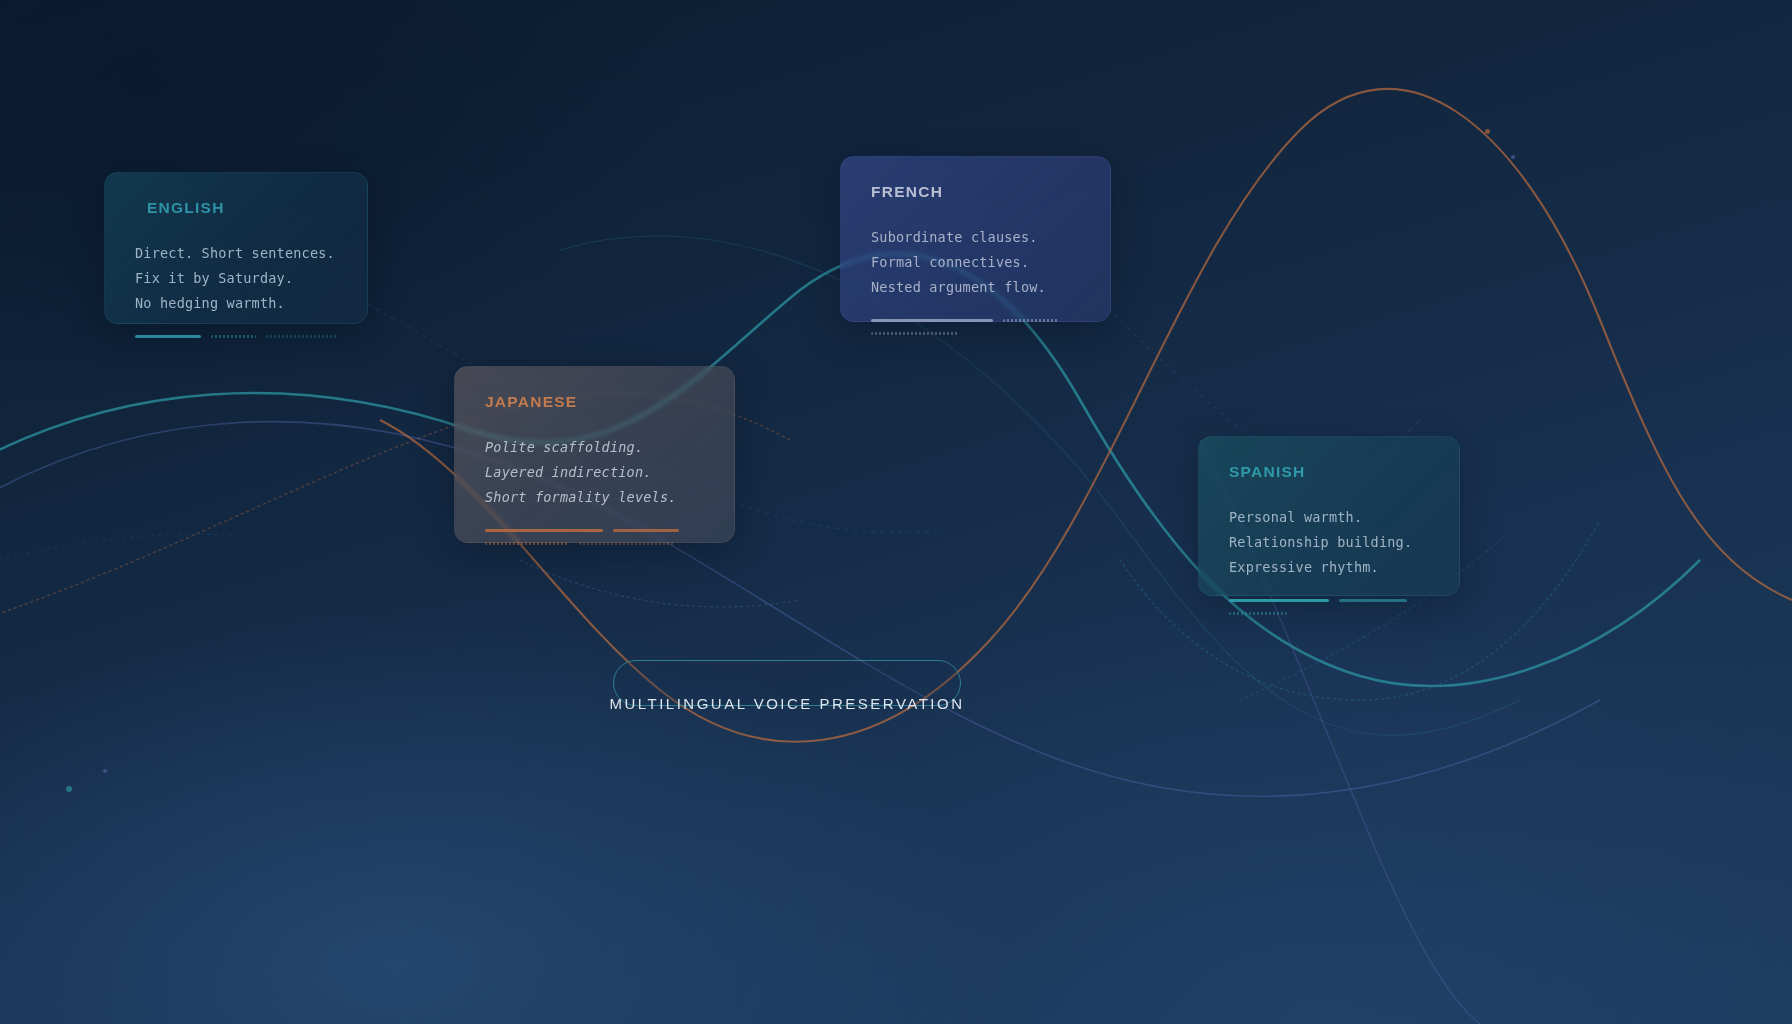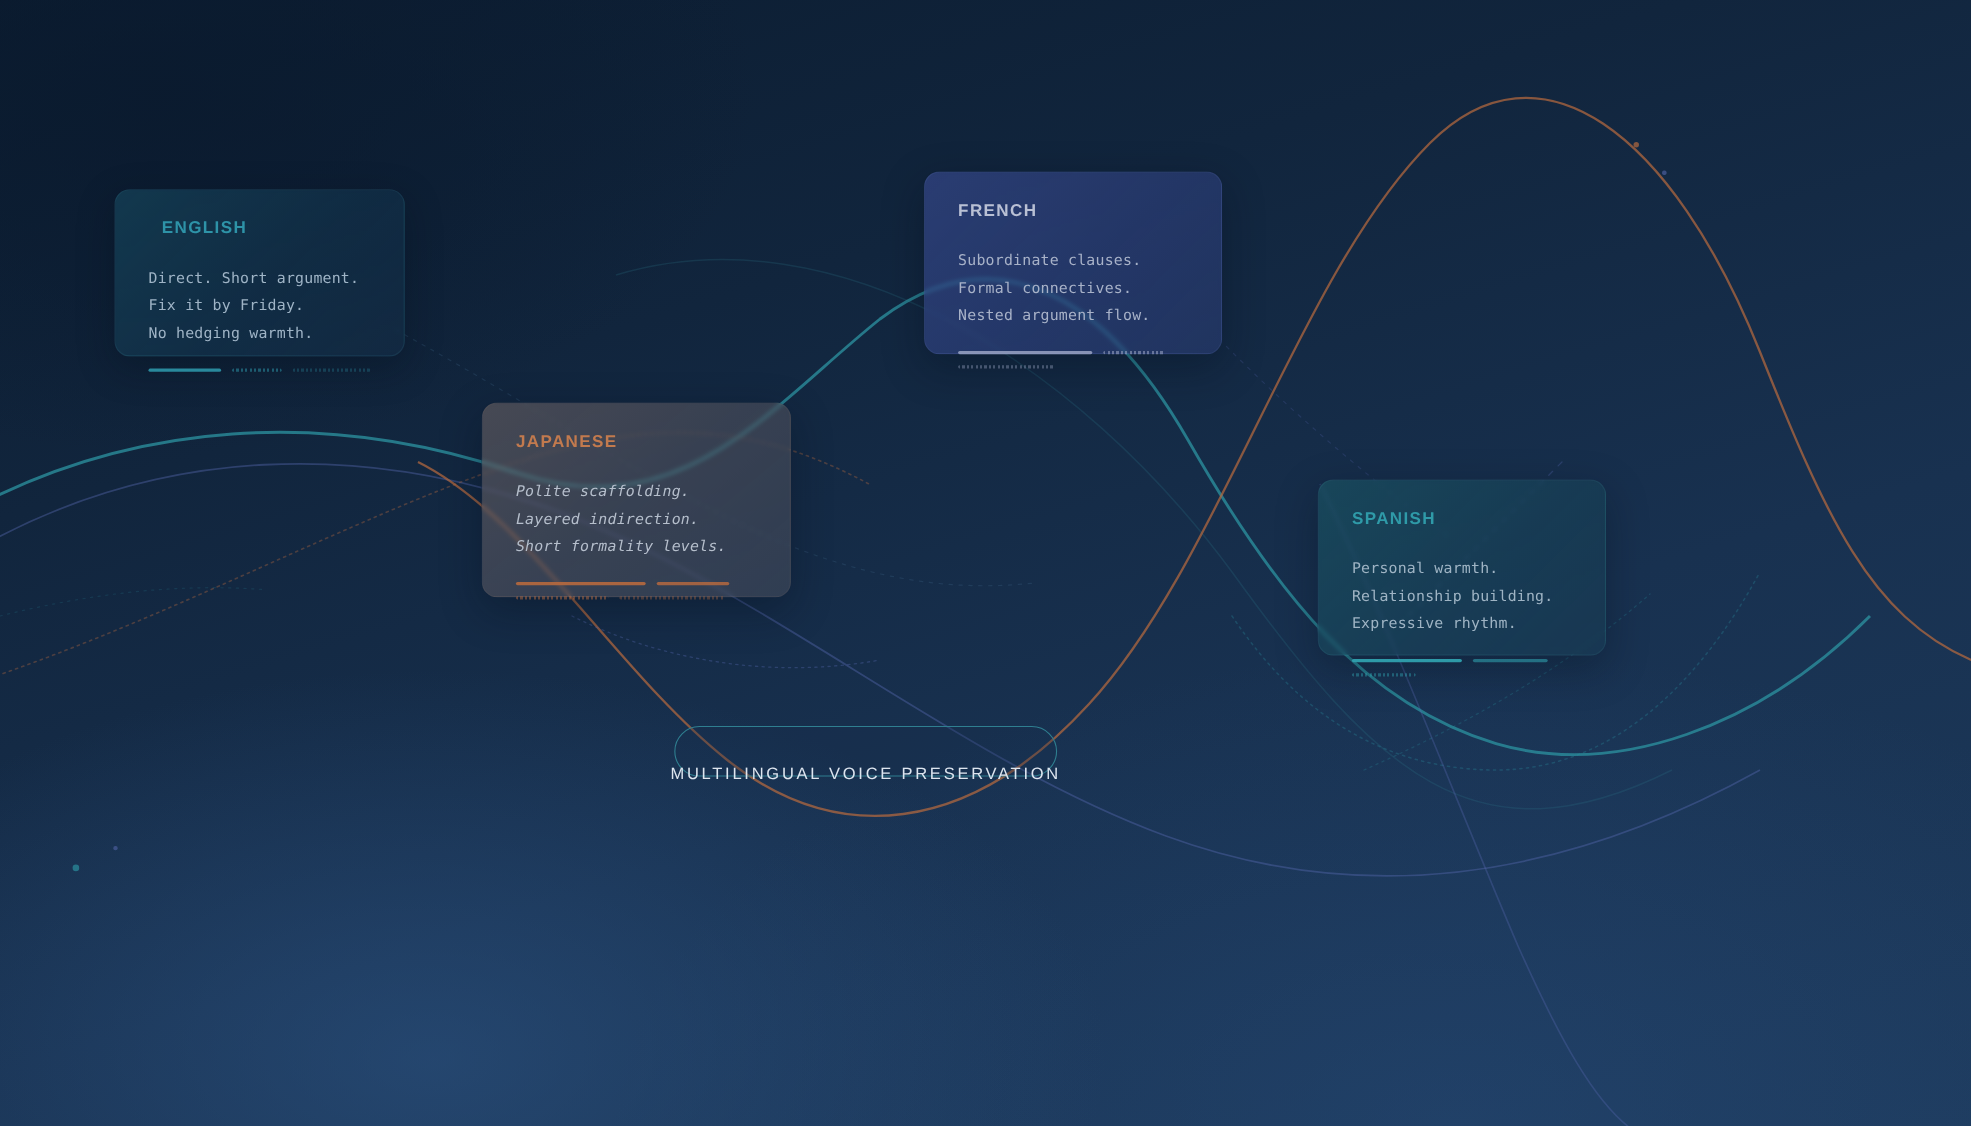--- a/index.html
+++ b/index.html
@@ -64,21 +64,21 @@
     left:104px; top:172px; width:264px; height:152px;
     background:linear-gradient(135deg, rgba(23,74,96,0.62) 0%, rgba(20,56,82,0.52) 55%, rgba(22,50,76,0.44) 100%);
     border:1px solid rgba(86,162,180,0.11);
     box-shadow:0 10px 34px rgba(3,12,24,0.30);
   }
   #card-english .card-title { color:#2e93a8;margin-left:12px; }
   #card-english .card-lines { color:#9fb4c6; }
 
   
   #card-japanese {
-    left:438px; top:366px; width:281px; height:177px;
+    left:454px; top:366px; width:281px; height:177px;
     background:linear-gradient(140deg, rgba(120,106,104,0.52) 0%, rgba(96,92,100,0.48) 50%, rgba(84,86,98,0.44) 100%);
     border:1px solid rgba(190,140,110,0.07);
     box-shadow:0 12px 38px rgba(3,12,24,0.32);
   }
   #card-japanese .card-title { color:#c27a4e; }
   #card-japanese .card-lines { color:#b6bfcc;font-style:italic; }
 
   
   #card-french {
     left:840px; top:156px; width:271px; height:166px;
@@ -157,22 +157,22 @@
   <div id="particle-layer">
       <div class="dot" style="left: 1484.5px; top: 128.5px; width: 5px; height: 5px; background: rgb(181, 105, 63); opacity: 0.7;"></div>
       <div class="dot" style="left: 1511.4px; top: 155.4px; width: 3.2px; height: 3.2px; background: rgb(91, 107, 181); opacity: 0.55;"></div>
       <div class="dot" style="left: 66px; top: 786px; width: 6px; height: 6px; background: rgb(43, 143, 158); opacity: 0.7;"></div>
       <div class="dot" style="left: 103.2px; top: 769.2px; width: 3.6px; height: 3.6px; background: rgb(91, 107, 181); opacity: 0.5;"></div>
     </div>
 
   <div class="card" id="card-english">
     <div class="card-title">ENGLISH</div>
     <div class="card-lines">
-        <div>Direct. Short argument.</div>
-        <div>Fix it by Friday.</div>
+        <div>Direct. Short sentences.</div>
+        <div>Fix it by Saturday.</div>
         <div>No hedging warmth.</div>
       </div>
     <div class="bars">
         <div class="bar-row">
           <span class="bar" style="width: 74px; opacity: 0.95; background: rgb(43, 143, 162);"></span>
           <span class="bar" style="width: 50px; opacity: 0.55; background: repeating-linear-gradient(90deg, rgb(43, 143, 162) 0px, rgb(43, 143, 162) 2px, transparent 2px, transparent 4px);"></span>
           <span class="bar" style="width: 80px; opacity: 0.3; background: repeating-linear-gradient(90deg, rgb(43, 143, 162) 0px, rgb(43, 143, 162) 2px, transparent 2px, transparent 4px);"></span>
         </div>
       </div>
   </div>

